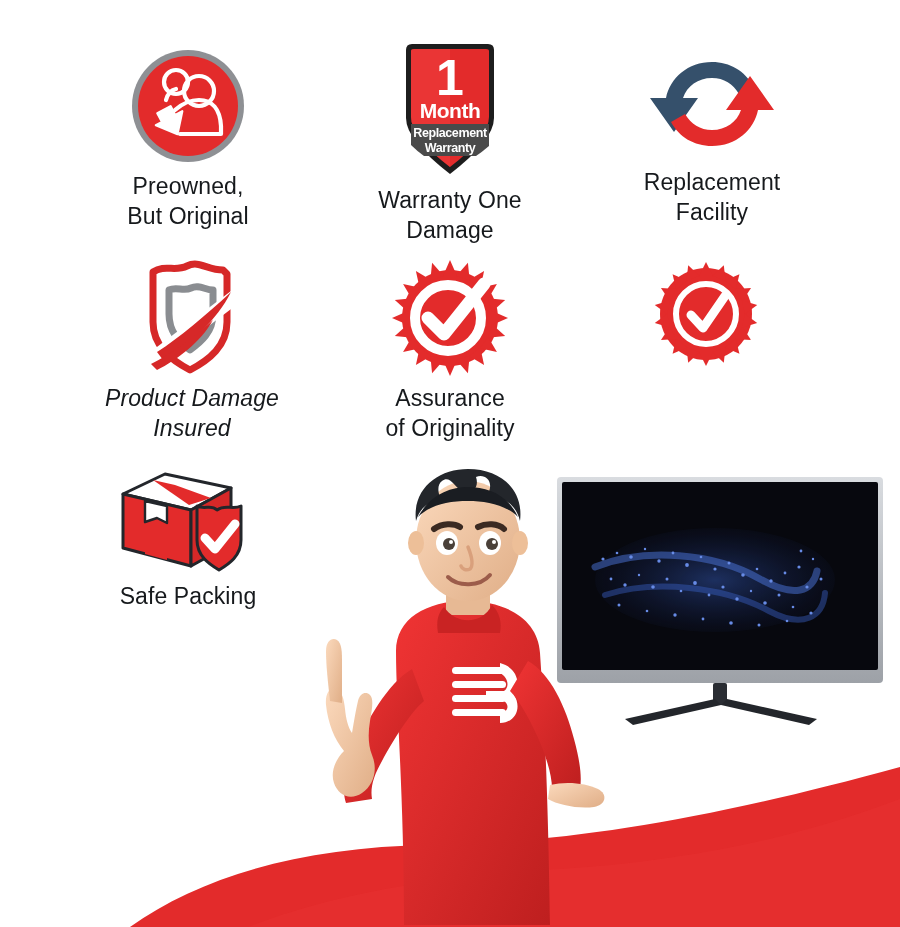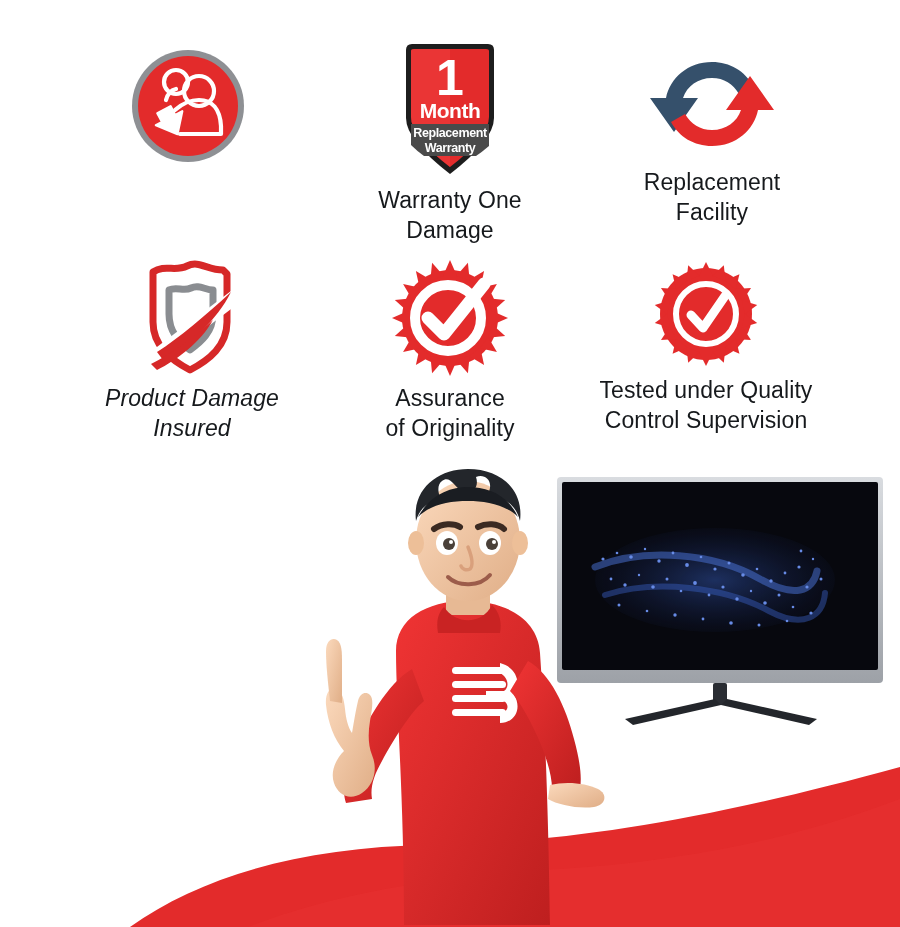--- a/index.html
+++ b/index.html
@@ -56,20 +56,22 @@
       <circle cx="60" cy="60" r="56" fill="#8E9094"></circle>
       <circle cx="60" cy="60" r="50" fill="#E32B2B"></circle>
       <g fill="none" stroke="#ffffff" stroke-width="4.2" stroke-linecap="round" stroke-linejoin="round">
         <circle cx="48" cy="36" r="12"></circle>
         <circle cx="71" cy="45" r="15"></circle>
         <path d="M 47 64 C 56 56 64 54 71 54 C 84 54 92 63 93 80 L 93 88 L 52 88"></path>
         <path d="M 38 54 C 40 46 44 44 48 43"></path>
       </g>
       <path d="M 34 62 L 49 62 L 49 72 L 57 72 L 42 90 L 27 72 L 34 72 Z" fill="#ffffff" stroke="#ffffff" stroke-width="2.2" stroke-linejoin="round" transform="rotate(-28 42 74)"></path>
     </svg>
+    <div class="label">Preowned,
+But Original</div>
   </div>
 
   <div class="feature f-warranty">
     <svg class="art" width="116" height="140" viewBox="0 0 116 140">
       <path d="M 14 10 Q 14 4 20 4 L 96 4 Q 102 4 102 10 L 102 78 Q 102 100 58 134 Q 14 100 14 78 Z" fill="#1d1d1d"></path>
       <path d="M 19 11 Q 19 9 22 9 L 94 9 Q 97 9 97 11 L 97 77 Q 97 97 58 127 Q 19 97 19 77 Z" fill="#E32B2B"></path>
       <path d="M 19 11 Q 19 9 22 9 L 58 9 L 58 127 Q 19 97 19 77 Z" fill="#EE3A3A" opacity="0.65"></path>
 
       <text x="58" y="55" text-anchor="middle" font-family="'Liberation Sans', sans-serif" font-size="50" font-weight="bold" fill="#ffffff">1</text>
 
@@ -169,24 +171,42 @@
         <polygon points="57,4 64,18 50,18" transform="rotate(240 57 56)"></polygon>
         <polygon points="57,4 64,18 50,18" transform="rotate(260 57 56)"></polygon>
         <polygon points="57,4 64,18 50,18" transform="rotate(280 57 56)"></polygon>
         <polygon points="57,4 64,18 50,18" transform="rotate(300 57 56)"></polygon>
         <polygon points="57,4 64,18 50,18" transform="rotate(320 57 56)"></polygon>
         <polygon points="57,4 64,18 50,18" transform="rotate(340 57 56)"></polygon>
       </g>
       <circle cx="57" cy="56" r="30" fill="none" stroke="#ffffff" stroke-width="6"></circle>
       <path d="M 42 57 L 54 70 L 76 38" fill="none" stroke="#ffffff" stroke-width="9" stroke-linecap="round" stroke-linejoin="round"></path>
     </svg>
-    <div class="label">Tested under Quality
-Control Supervision</div>
-  </div>
-
+  </div>
+
+  <div class="feature f-packing">
+    <svg class="art" width="150" height="108" viewBox="0 0 150 108">
+
+      <path d="M 10 26 L 52 6 L 118 20 L 78 42 Z" fill="#ffffff" stroke="#23262B" stroke-width="3" stroke-linejoin="round"></path>
+
+      <path d="M 10 26 L 78 42 L 78 98 L 10 80 Z" fill="#E32B2B" stroke="#23262B" stroke-width="3" stroke-linejoin="round"></path>
+
+      <path d="M 78 42 L 118 20 L 118 76 L 78 98 Z" fill="#D62828" stroke="#23262B" stroke-width="3" stroke-linejoin="round"></path>
+
+      <path d="M 40 12 L 62 17 L 98 30 L 76 37 Z" fill="#E32B2B"></path>
+
+      <path d="M 32 33 L 54 38 L 54 92 L 32 86 Z" fill="#E32B2B"></path>
+
+      <path d="M 32 33 L 54 38 L 54 55 L 44 50 L 32 54 Z" fill="#ffffff" stroke="#23262B" stroke-width="2.4" stroke-linejoin="round"></path>
+
+      <path d="M 110 44 C 118 38 126 44 134 40 L 134 74 C 134 90 122 98 112 104 C 102 98 90 90 90 74 L 90 40 C 98 44 104 38 110 44 Z" fill="#E32B2B" stroke="#23262B" stroke-width="3" stroke-linejoin="round" transform="translate(-6 -2)"></path>
+      <path d="M 92 70 L 102 81 L 122 56" fill="none" stroke="#ffffff" stroke-width="9" stroke-linecap="round" stroke-linejoin="round"></path>
+    </svg>
+    <div class="label">Safe Packing</div>
+  </div>
 
 
   <div class="scene">
 
     <svg class="tv-wrap" viewBox="0 0 330 260">
       <defs>
         <linearGradient id="tvbez" x1="0" y1="0" x2="0" y2="1">
           <stop offset="0" stop-color="#D9DCE0"></stop>
           <stop offset="1" stop-color="#9DA1A7"></stop>
         </linearGradient>

